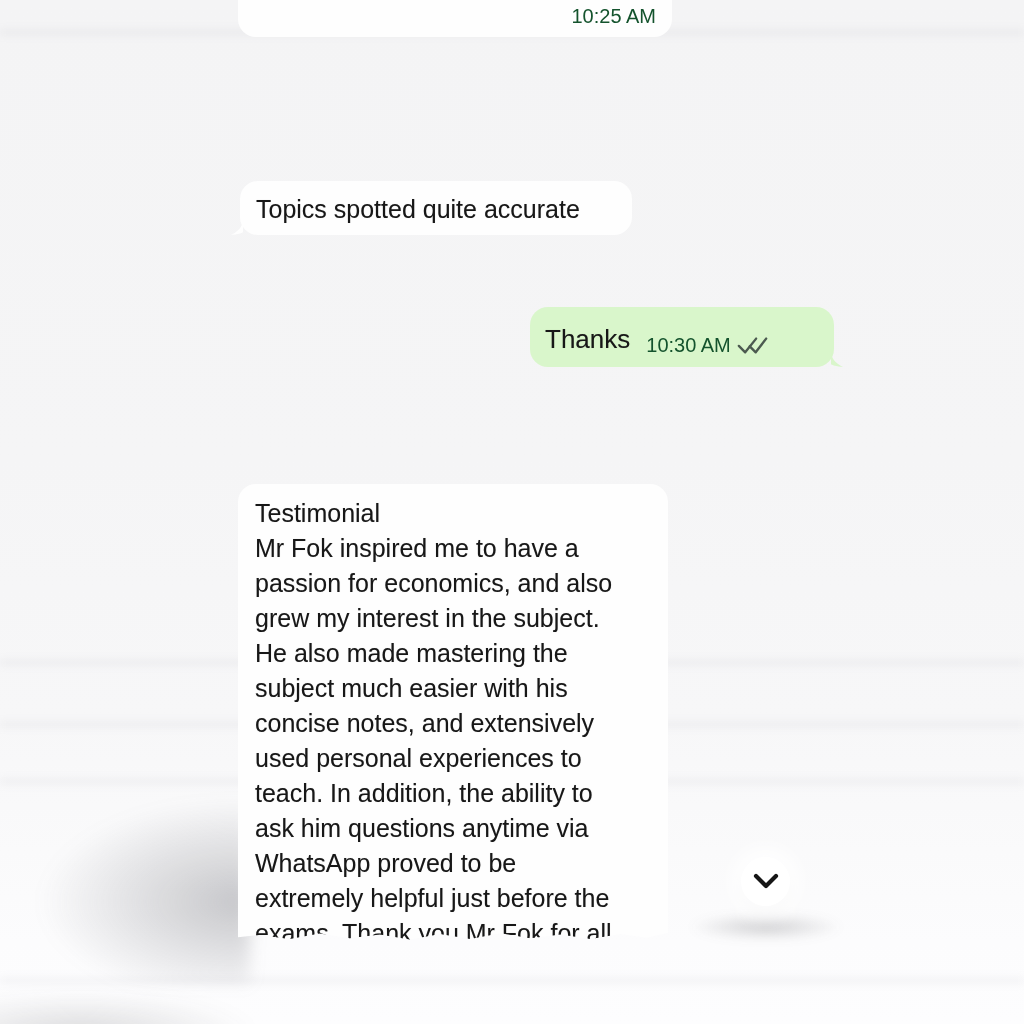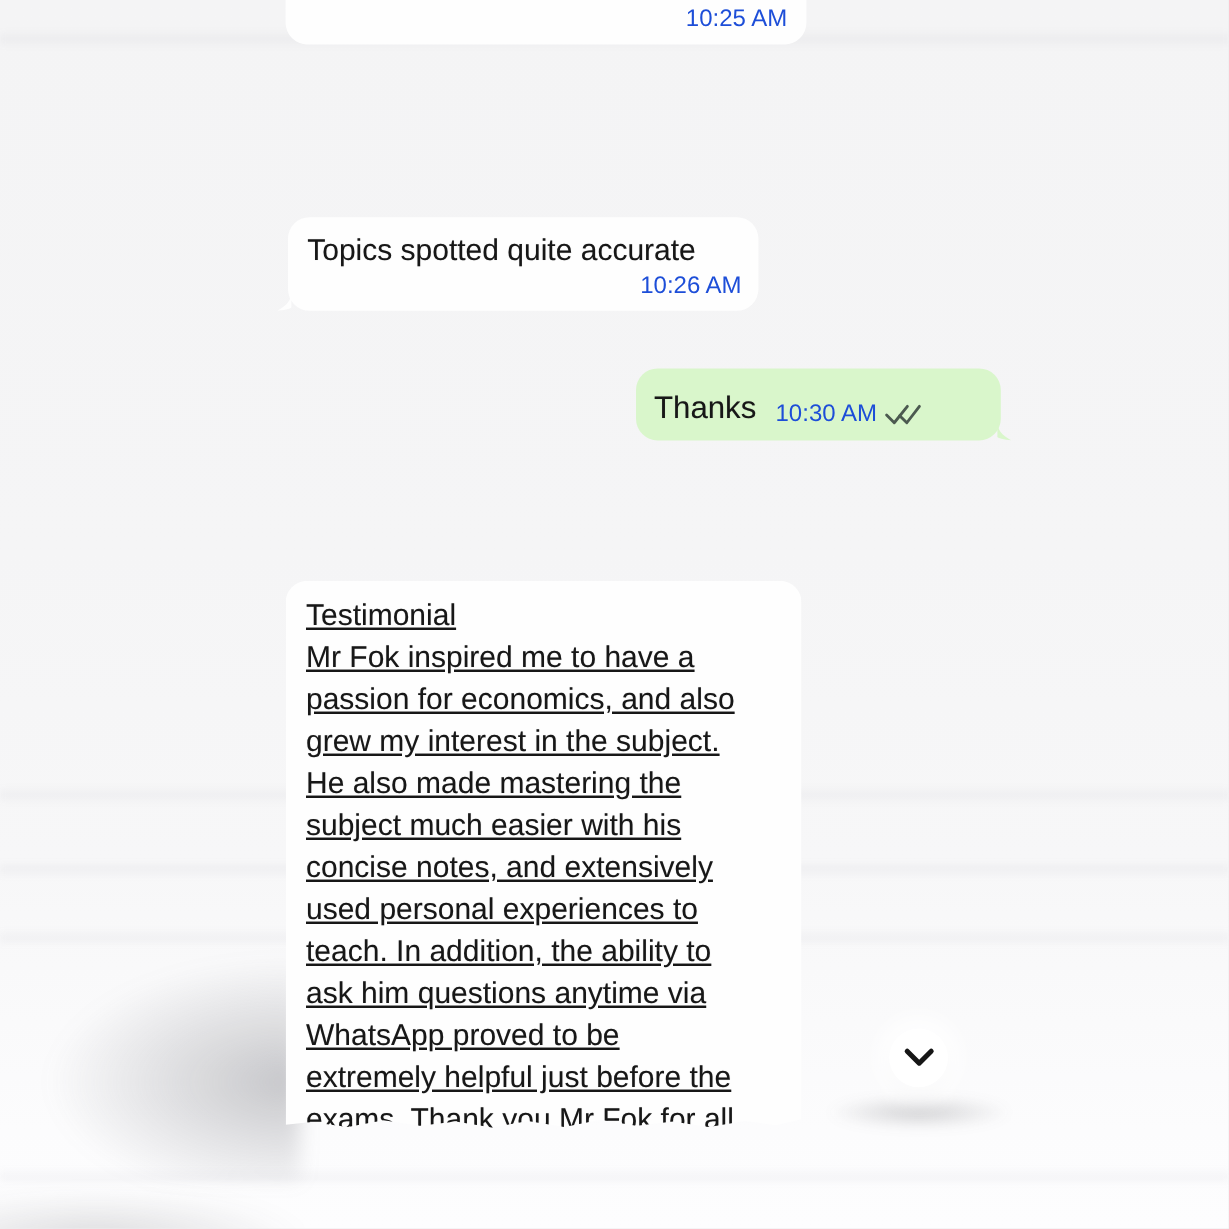--- a/index.html
+++ b/index.html
@@ -33,21 +33,21 @@
   
   .msg{
     position:absolute;z-index:3;
     color:#171717;
     font-size:25px;line-height:34px;
     border-radius:18px;
     box-sizing:border-box;
   }
   .msg .text{white-space:pre-line;text-shadow:0 0 0.7px rgba(23,23,23,0.28);}
   .msg .meta{
-    text-align:right;font-size:20px;line-height:22px;color:#1d4ed8;
+    text-align:right;font-size:20px;line-height:22px;color:#14532d;
     display:flex;justify-content:flex-end;align-items:center;gap:6px;
   }
   .incoming{background:#fefefe;}
   .outgoing{background:#d9f6cb;}
   .m1{left:238px;top:-22px;width:434px;padding:24px 16px 10px 17px;}
   .m1 .meta{margin-top:3px;}
   .m2{left:240px;top:181px;width:392px;padding:12px 14px 10px 16px;line-height:32px;}
   .m2 .meta{margin-top:2px;}
   .m3{
     left:530px;top:307px;width:304px;height:60px;
@@ -56,21 +56,20 @@
   }
   .m3 .text{font-size:26px;line-height:30px;margin-bottom:2px;}
   .m3 .meta{margin-left:16px;margin-bottom:0;}
   .m4{
     left:238px;top:484px;width:430px;height:456px;
     padding:12px 16px 0 17px;
     font-size:25px;line-height:35px;
     border-radius:18px 18px 0 0;
     overflow:hidden;
     clip-path:polygon(0% 0%,100% 0%,100% 98.4%,95% 99.5%,89% 98.7%,82% 99.8%,75% 98.8%,68% 99.6%,61% 98.5%,54% 99.8%,47% 98.7%,40% 99.9%,33% 98.8%,26% 99.6%,19% 98.6%,12% 99.8%,5% 98.9%,0% 99.4%);
-    text-decoration:underline;
   }
   
   .tail{position:absolute;bottom:0;}
   .tail-left{left:-9px;}
   .tail-right{right:-9px;}
   
   .scroll-btn{
     position:absolute;z-index:4;
     left:741px;top:857px;width:49px;height:49px;border-radius:50%;
     background:#ffffff;
@@ -99,23 +98,20 @@
     <div class="meta">
       <span>10:25 AM</span>
     </div>
   </div>
 
   <div class="msg incoming m2">
     <svg class="tail tail-left" width="12" height="16" viewBox="0 0 12 16">
       <path d="M12 0 C12 7 8 12 0 16 C6 15.5 12 14 12 13 Z" fill="#fefefe"></path>
     </svg>
     <div class="text">Topics spotted quite accurate</div>
-    <div class="meta">
-      <span>10:26 AM</span>
-    </div>
   </div>
 
   <div class="msg outgoing m3">
     <svg class="tail tail-right" width="12" height="16" viewBox="0 0 12 16">
       <path d="M0 0 C0 7 4 12 12 16 C6 15.5 0 14 0 13 Z" fill="#d9f6cb"></path>
     </svg>
     <div class="text">Thanks</div>
     <div class="meta">
       <span>10:30 AM</span>
       <svg class="ticks" width="31" height="20" viewBox="0 0 34 20">

